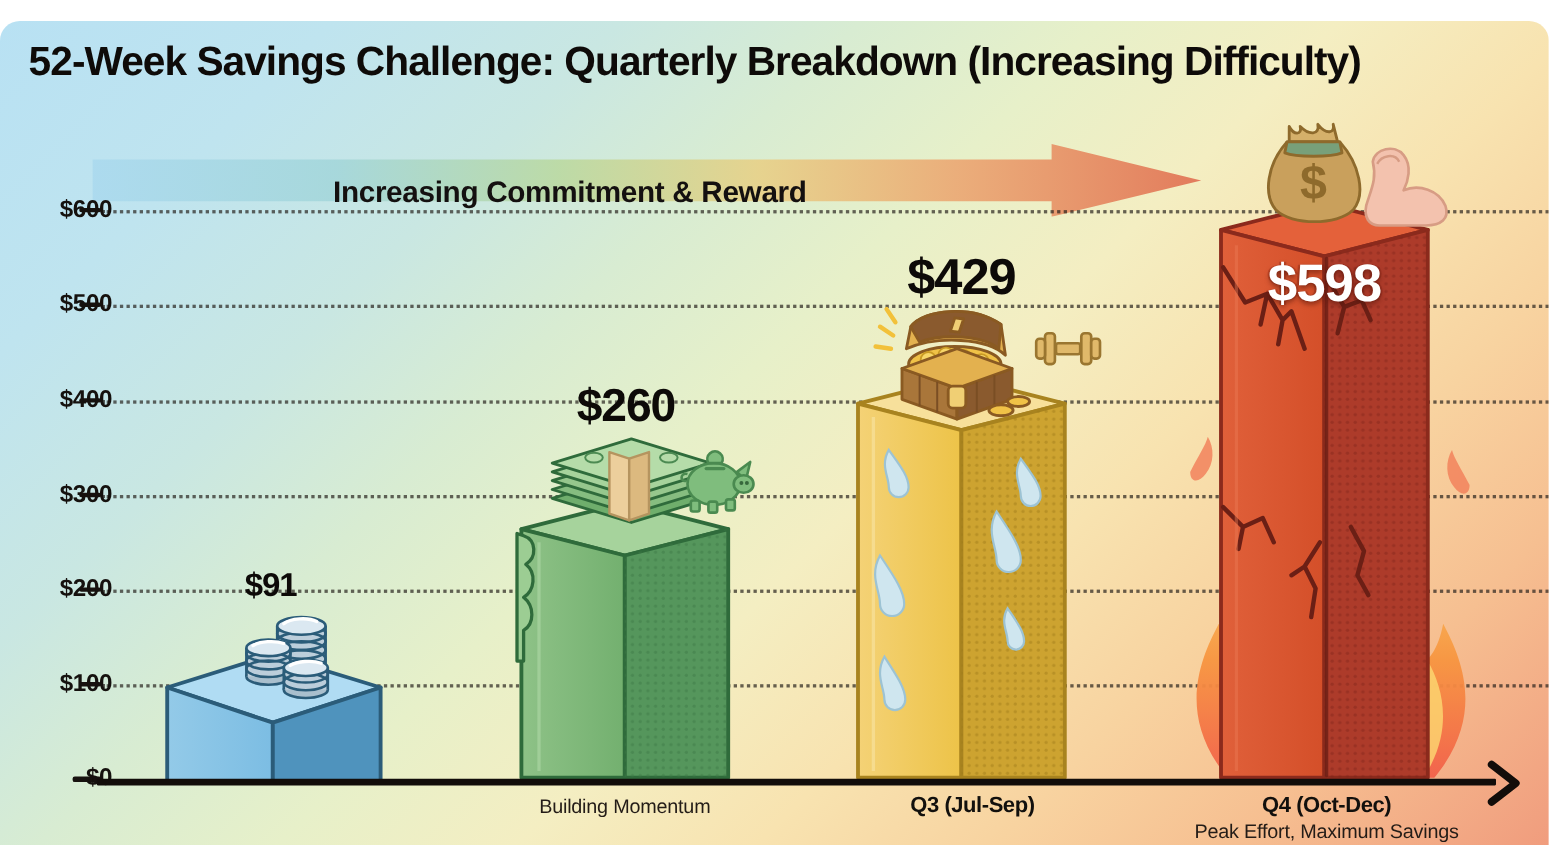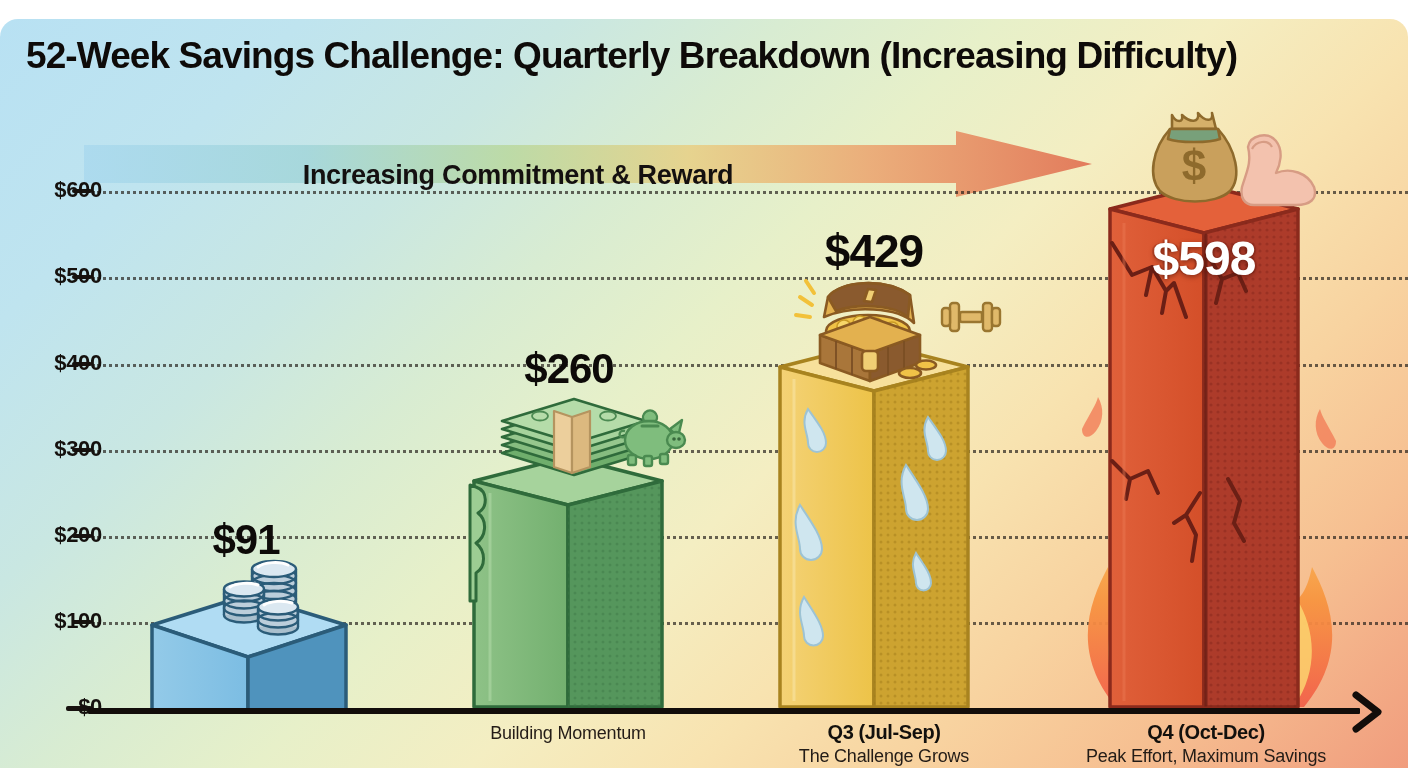--- a/index.html
+++ b/index.html
@@ -290,21 +290,21 @@
           <line x1="40" y1="60" x2="40" y2="80"></line>
             <line x1="80" y1="60" x2="80" y2="80"></line>
           <ellipse cx="60" cy="73" rx="20" ry="7.5" fill="none"></ellipse>
           <ellipse cx="60" cy="66" rx="20" ry="7.5" fill="none"></ellipse>
           <ellipse cx="60" cy="60" rx="20" ry="7.5" fill="#dbe8f1"></ellipse>
           <path d="M46,58 C52,54 66,53 74,56" stroke="#ffffff" stroke-width="3" fill="none" stroke-linecap="round"></path>
         </g>
       </g>
     </svg>
 
-    <div class="bar-value dark" style="left:166px; top:497px; width:160px; font-size:42px;">$91</div>
+    <div class="bar-value dark" style="left:166px; top:497px; width:160px; font-size:30px;">$91</div>
   </div>
 
   <div class="bar-group">
     <svg class="art" style="left:468px; top:432px;" width="200" height="262" viewBox="0 0 200 262">
       <defs>
         <linearGradient id="q2front" x1="0" y1="0" x2="1" y2="0">
           <stop offset="0%" stop-color="#8ec287"></stop>
             <stop offset="100%" stop-color="#73b06f"></stop>
         </linearGradient>
         <pattern id="dotsG" width="7" height="7" patternUnits="userSpaceOnUse">
@@ -492,20 +492,19 @@
     <svg width="44" height="42" viewBox="0 0 44 42">
       <path d="M4,4 L26,21 L4,38" fill="none" stroke="#120d0a" stroke-width="7" stroke-linecap="round" stroke-linejoin="round"></path>
     </svg>
   </div>
 
   <div class="cat-label" style="left:448px; width:240px;">
     <div class="cat-sub">Building Momentum</div>
   </div>
   <div class="cat-label" style="left:764px; width:240px;">
     <div class="cat-title">Q3 (Jul-Sep)</div>
-    <div class="cat-sub">The Challenge Grows</div>
   </div>
   <div class="cat-label" style="left:1056px; width:300px;">
     <div class="cat-title">Q4 (Oct-Dec)</div>
     <div class="cat-sub">Peak Effort, Maximum Savings</div>
   </div>
 
 </div>
 
 </body></html>

